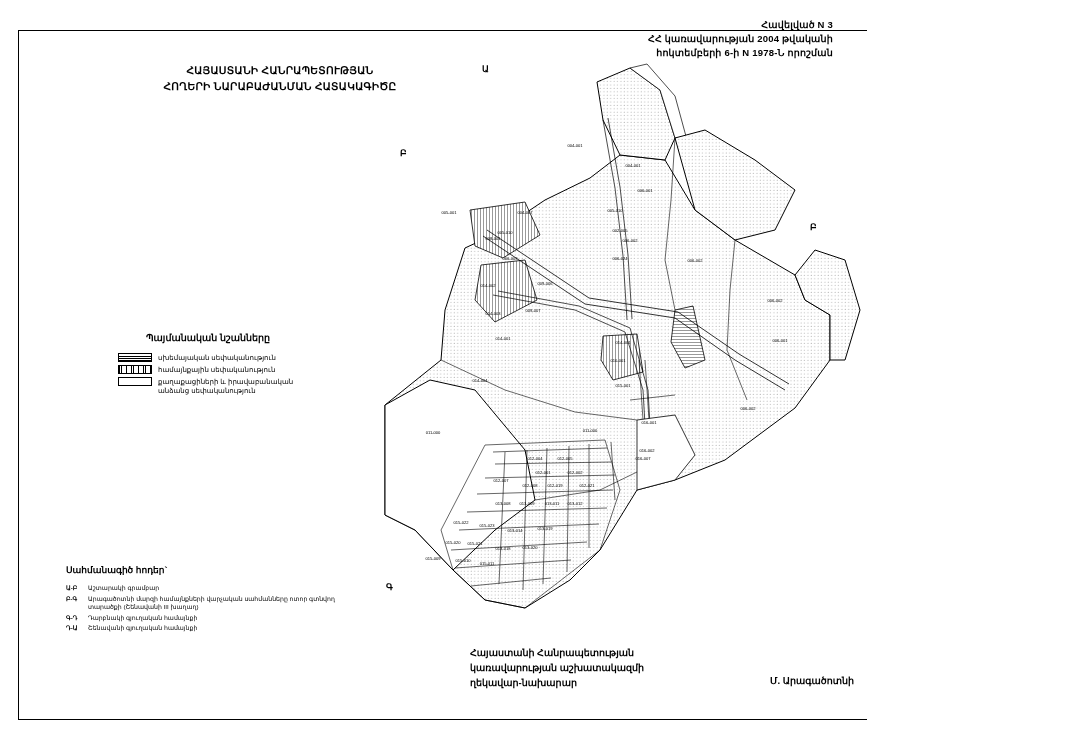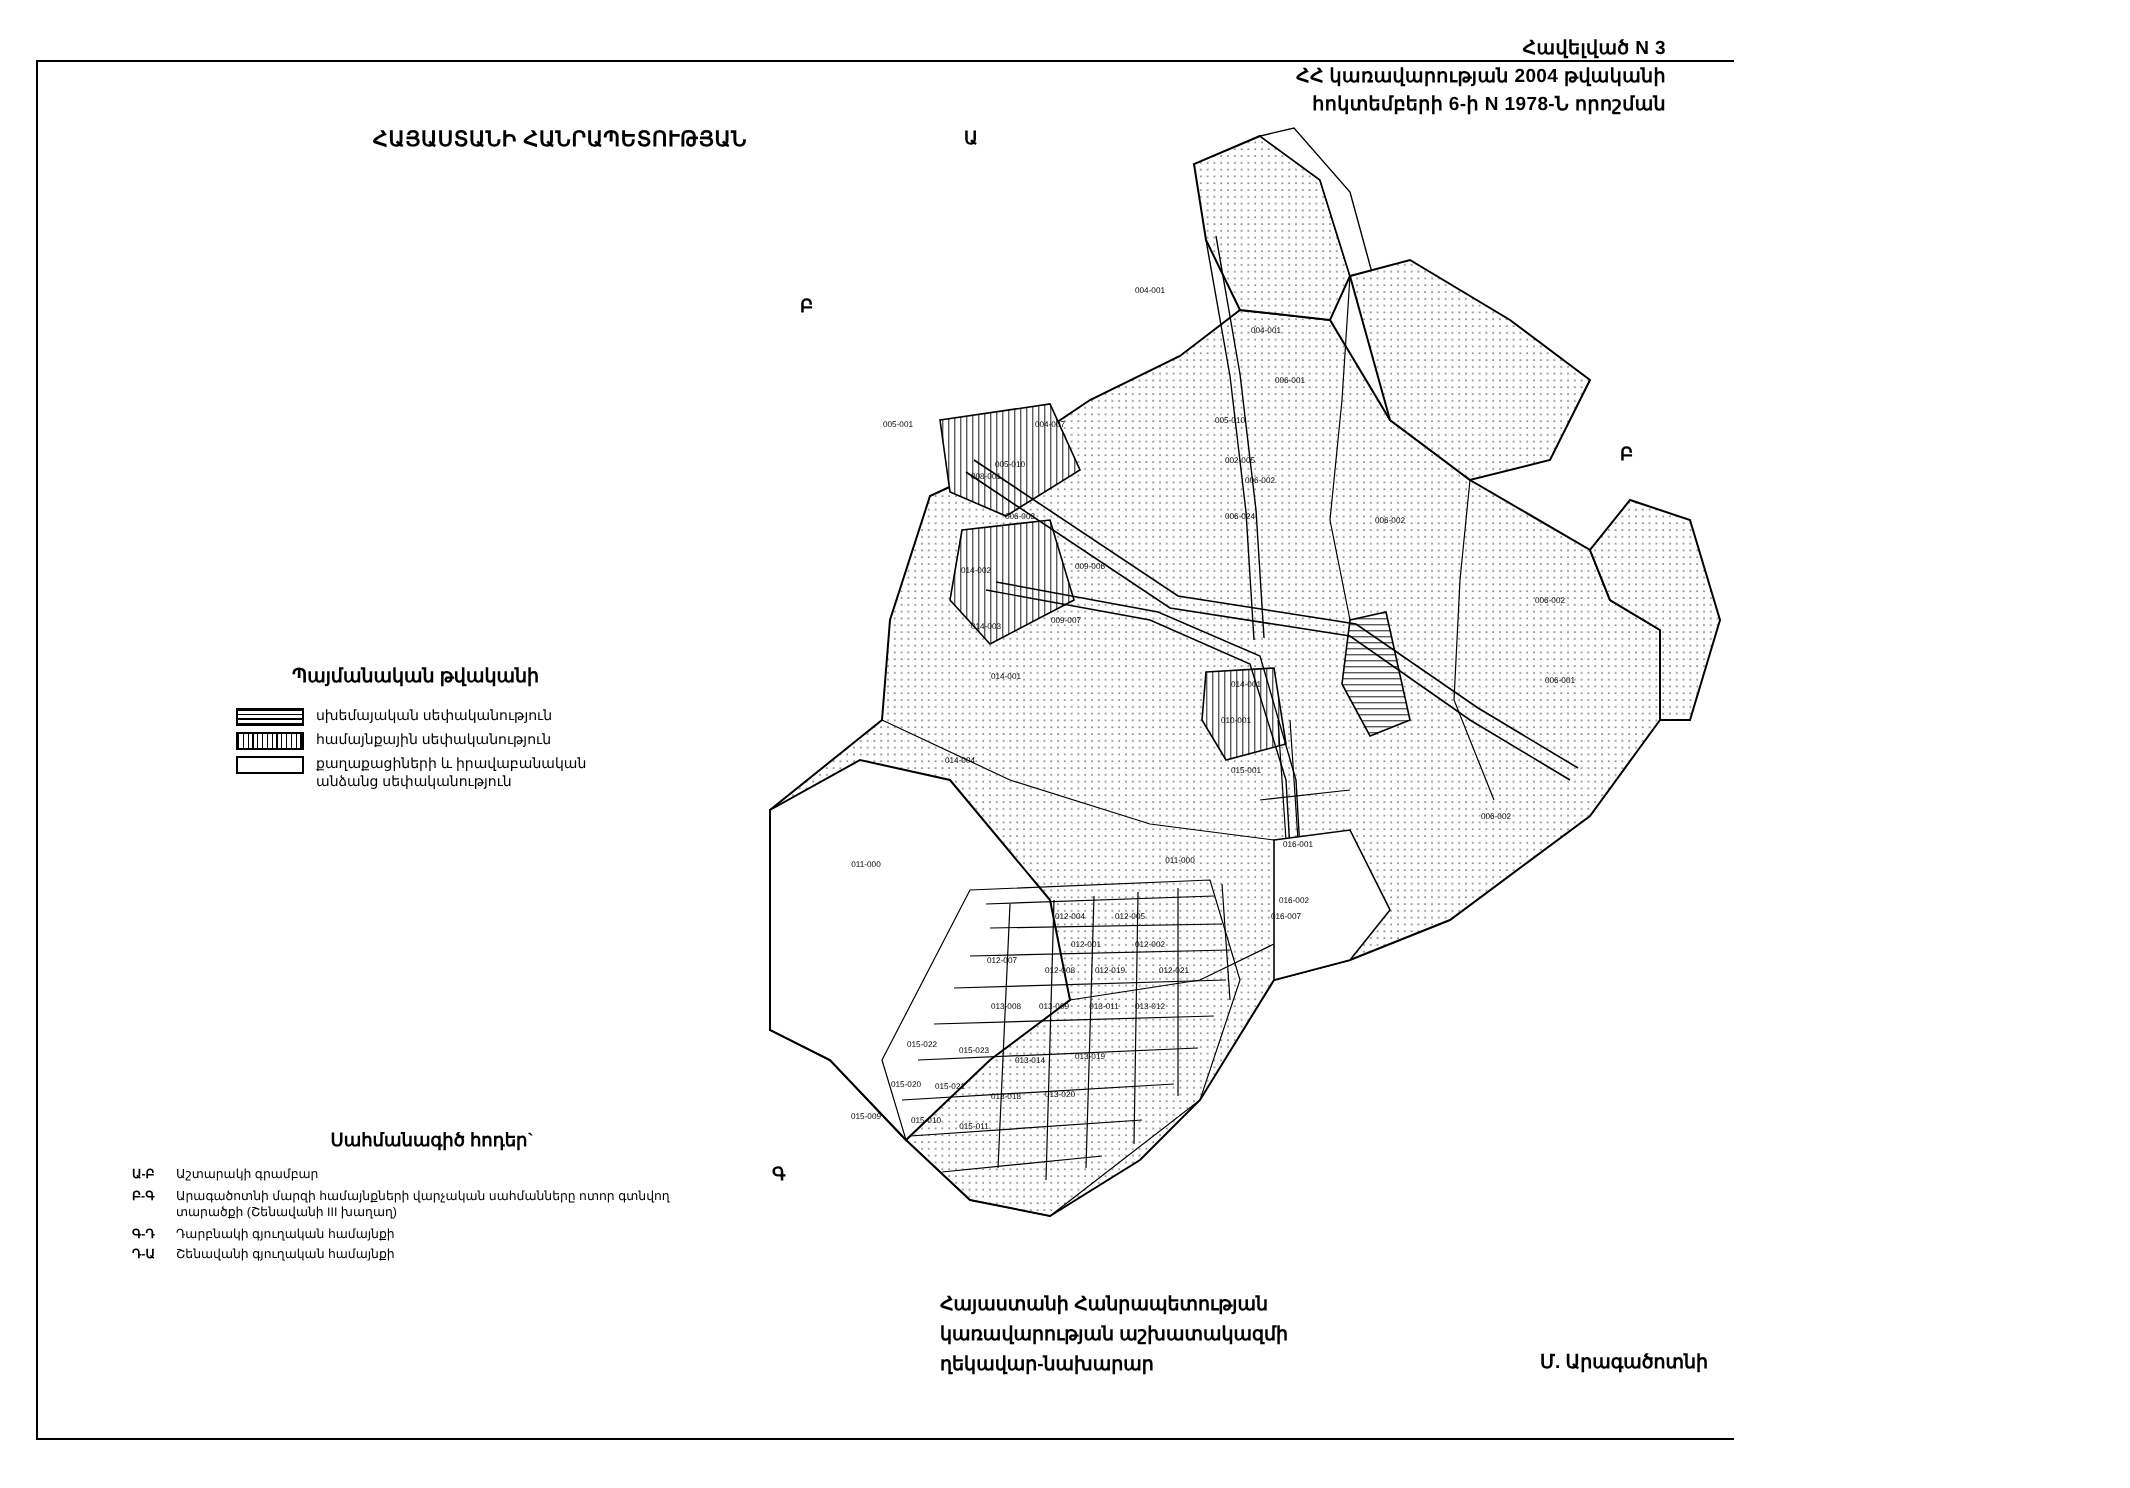--- a/index.html
+++ b/index.html
@@ -96,21 +96,20 @@
   .symbols {
     position: absolute;
     left: 66px;
     top: 565px;
     width: 300px;
   }
   .symbols-title {
     font-size: 9px;
     font-weight: bold;
     margin-bottom: 9px;
-    text-align: center;
   }
   .sym-row {
     display: flex;
     font-size: 6.2px;
     line-height: 8.6px;
     margin-bottom: 2px;
   }
   .sym-key {
     width: 22px;
     flex: none;
@@ -170,20 +169,21 @@
   <div class="frame"></div>
 
   <div class="doc-ref">
     <div>Հավելված N 3</div>
     <div>ՀՀ կառավարության 2004 թվականի</div>
     <div>հոկտեմբերի 6-ի N 1978-Ն որոշման</div>
   </div>
 
   <div class="map-title">
     <div>ՀԱՅԱՍՏԱՆԻ ՀԱՆՐԱՊԵՏՈՒԹՅԱՆ</div>
+    <div>ՀՈՂԵՐԻ ՆԱՐԱԲԱԺԱՆՄԱՆ ՀԱՏԱԿԱԳԻԾԸ</div>
   </div>
 
   <div class="map-wrap">
     <svg width="500" height="560" viewBox="0 0 500 560">
       <defs>
         <pattern id="hatchH" width="4" height="3" patternUnits="userSpaceOnUse">
           <rect width="4" height="3" fill="#ffffff"></rect>
           <line x1="0" y1="0.4" x2="4" y2="0.4" stroke="#000" stroke-width="0.45"></line>
         </pattern>
         <pattern id="hatchV" width="3" height="4" patternUnits="userSpaceOnUse">
@@ -311,21 +311,21 @@
       <div class="parcel-label" style="left: 453px; top: 542px;">015-020</div>
       <div class="parcel-label" style="left: 475px; top: 543px;">015-021</div>
       <div class="parcel-label" style="left: 503px; top: 548px;">013-018</div>
       <div class="parcel-label" style="left: 530px; top: 547px;">013-020</div>
       <div class="parcel-label" style="left: 433px; top: 558px;">015-009</div>
       <div class="parcel-label" style="left: 463px; top: 560px;">015-010</div>
       <div class="parcel-label" style="left: 487px; top: 563px;">015-011</div>
     </div>
 
   <div class="legend">
-    <div class="legend-title">Պայմանական թվականի</div>
+    <div class="legend-title">Պայմանական նշանները</div>
 
     <div class="legend-row">
       <span class="legend-swatch sw-hatch1"></span>
       <span class="legend-label">սխեմայական սեփականություն</span>
     </div>
 
     <div class="legend-row">
       <span class="legend-swatch sw-hatch2"></span>
       <span class="legend-label">համայնքային սեփականություն</span>
     </div>

